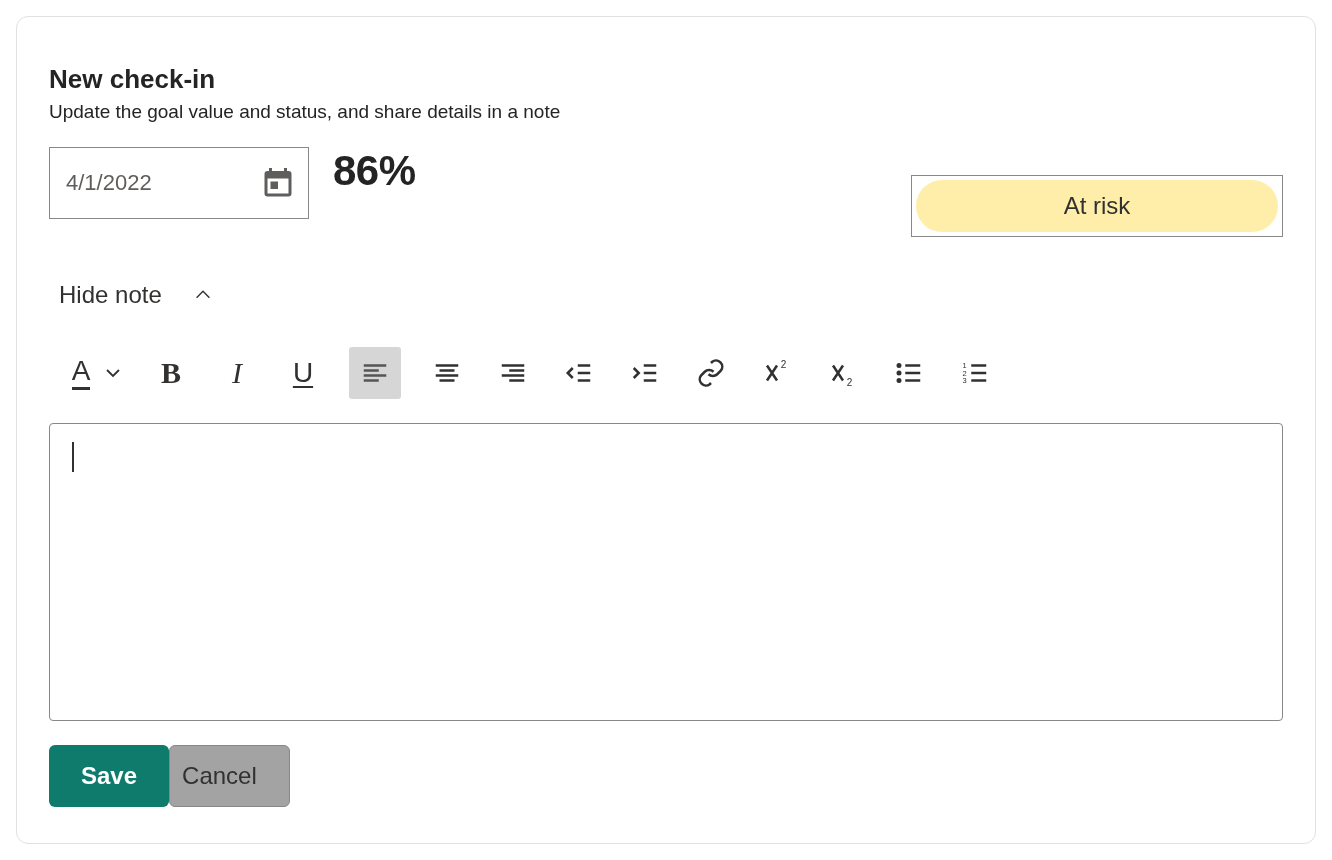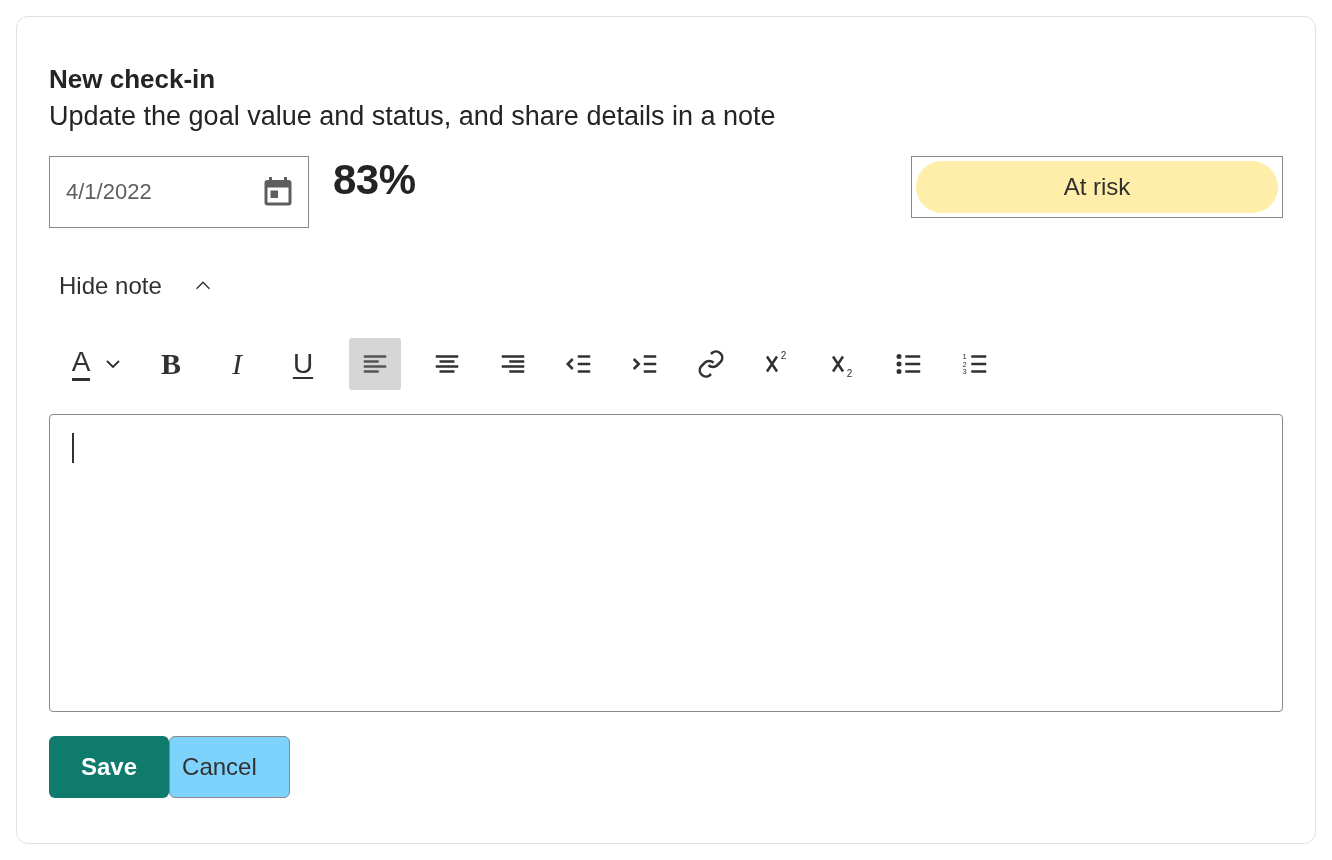--- a/index.html
+++ b/index.html
@@ -17,21 +17,21 @@
       width: 1300px;
       height: 828px;
     }
     .title {
       font-size: 26px;
       font-weight: 600;
       color: #242424;
       margin: 15px 0 6px 0;
     }
     .subtitle {
-      font-size: 27px;
+      font-size: 19px;
       font-weight: 400;
       color: #242424;
       margin: 0 0 24px 0;
     }
     .controls-row {
       display: flex;
       align-items: flex-start;
       gap: 24px;
       margin-bottom: 44px;
     }
@@ -63,20 +63,21 @@
     .status-select {
       border: 1px solid #8a8886;
       height: 62px;
       width: 372px;
       display: flex;
       align-items: center;
       justify-content: center;
       padding: 4px;
       cursor: pointer;
       background: #fff;
+      margin-top: 28px;
     }
     .status-pill {
       background: #ffeea9;
       border-radius: 30px;
       width: 100%;
       height: 100%;
       display: flex;
       align-items: center;
       justify-content: center;
       font-size: 24px;
@@ -172,21 +173,21 @@
       display: inline-flex;
       align-items: center;
       justify-content: center;
     }
     .btn-primary {
       background: #0f7b6c;
       color: #fff;
       border: none;
     }
     .btn-secondary {
-      background: #7dd3fc;
+      background: #a3a3a3;
       color: #323130;
       border: 1px solid #8a8886;
       font-weight: 400;
       padding-left: 12px;
     }
   </style>
 </head>
 <body>
 
 <div class="panel">
@@ -195,21 +196,21 @@
   <p class="subtitle">Update the goal value and status, and share details in a note</p>
 
   <div class="controls-row">
     <div class="date-picker">
       <span>4/1/2022</span>
       <svg class="cal-icon" viewBox="0 0 24 24">
         <path d="M19 4h-1V2h-2v2H8V2H6v2H5a2 2 0 0 0-2 2v13a2 2 0 0 0 2 2h14a2 2 0 0 0 2-2V6a2 2 0 0 0-2-2zm0 15H5V9h14v10zM7 11h5v5H7z"></path>
       </svg>
     </div>
 
-    <div class="value">83%</div>
+    <div class="value">86%</div>
 
     <div class="spacer"></div>
 
     <div class="status-select">
       <div class="status-pill">
         <span>At risk</span>
       </div>
     </div>
   </div>
 

